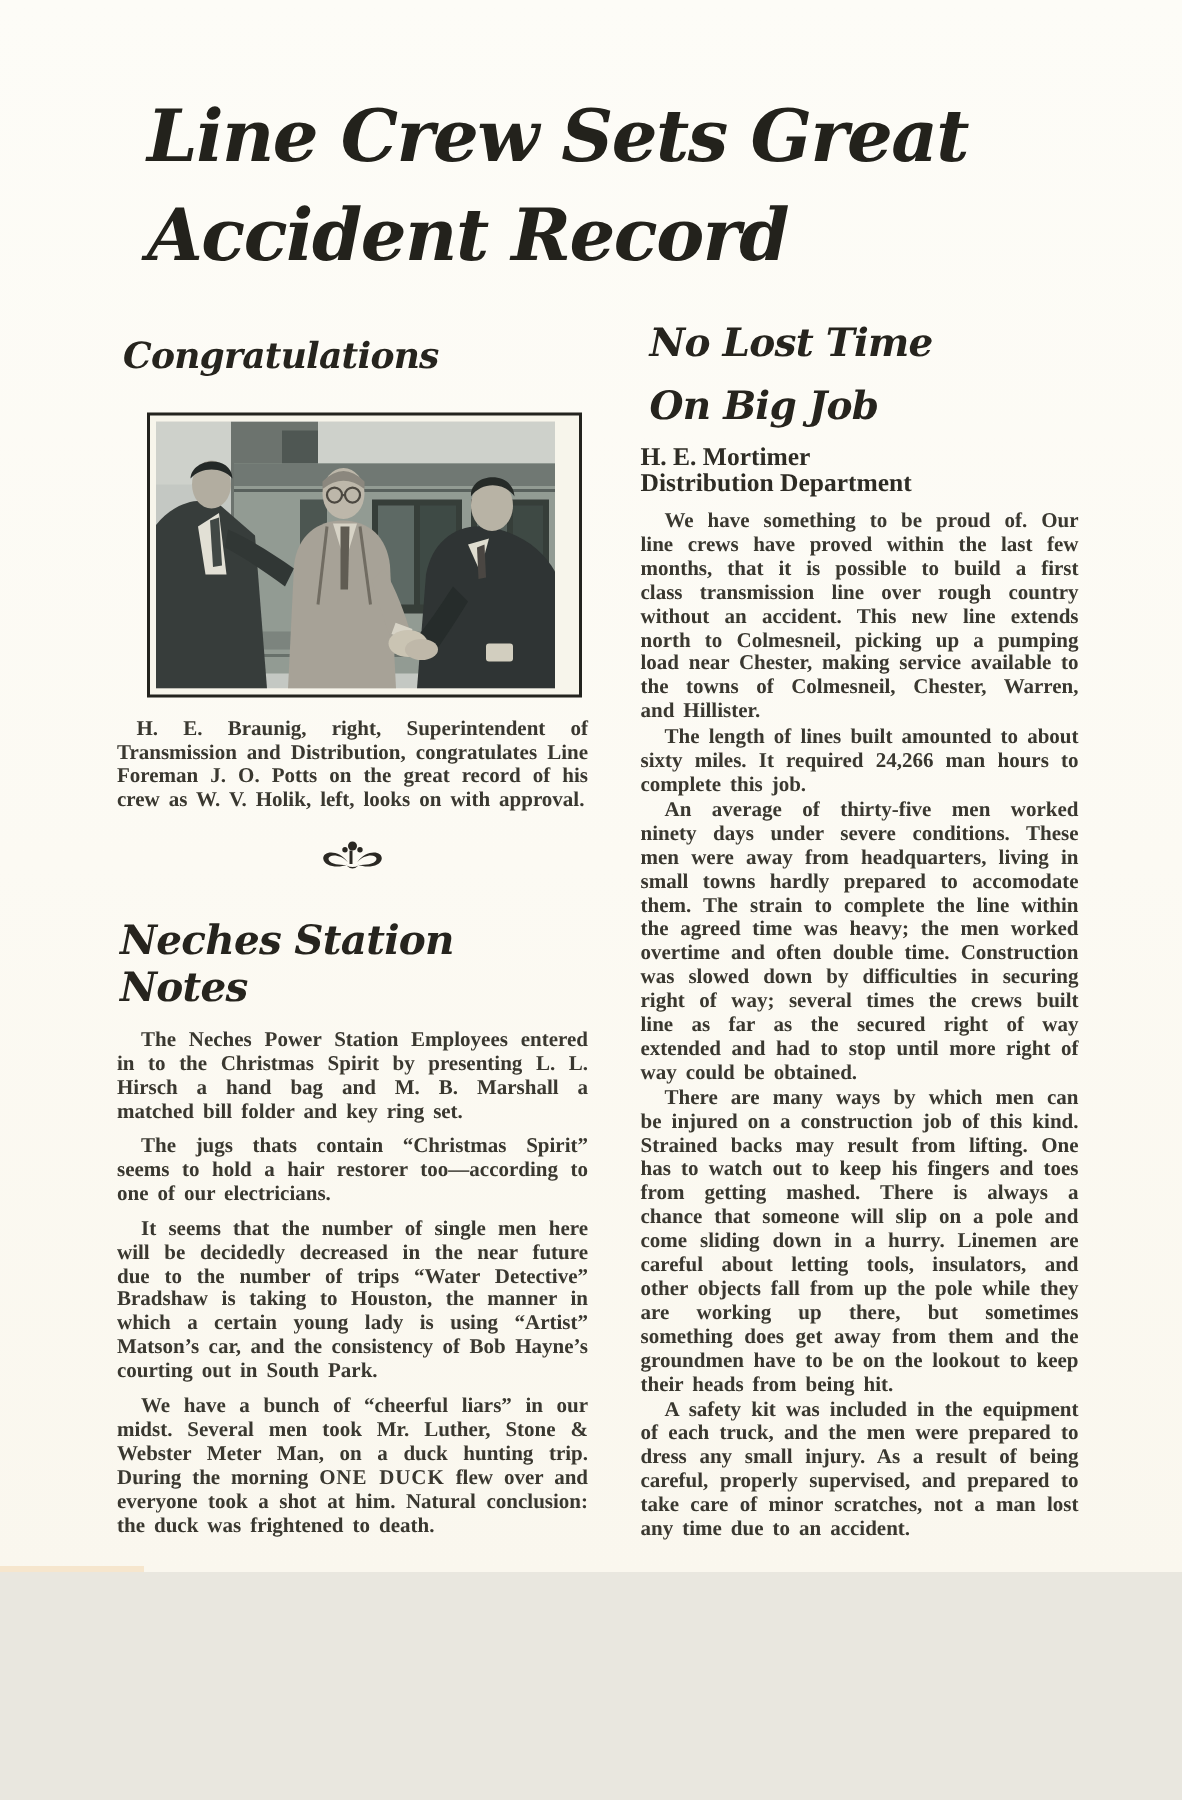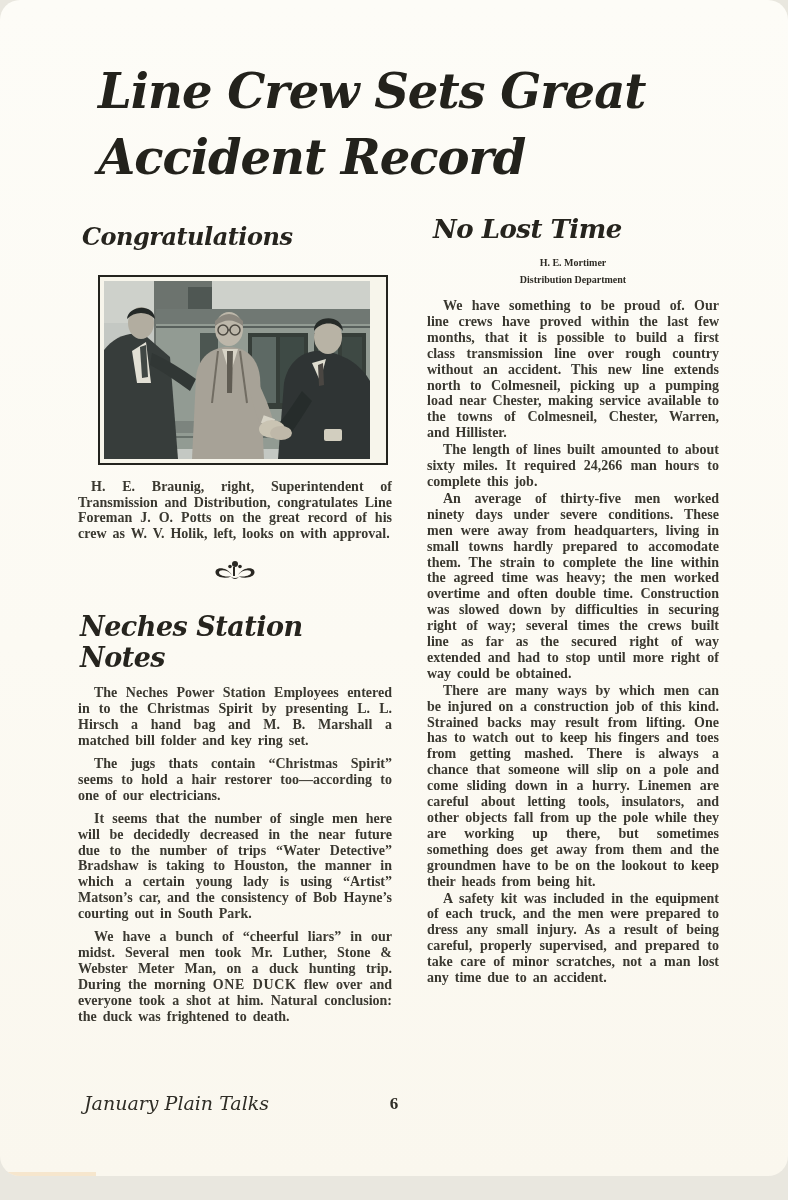--- a/index.html
+++ b/index.html
@@ -1,22 +1,21 @@
 <!DOCTYPE html>
 <html><head>
 <meta charset="utf-8">
 <style>
   html,body { margin:0; padding:0; background:#e9e7df; }
   .page {
-    position:relative; width:788px; height:1176px; margin:0 auto;
+    position:relative; width:788px; height:1048px; margin:0 auto;
     background:linear-gradient(180deg,#fdfcf7 0%,#fcfaf3 55%,#faf7ee 100%);
     font-family:"Liberation Serif", serif;
     color:#35332c;
     overflow:hidden;
-    border-radius:20px;
   }
   .main-title {
     position:absolute; left:98px; top:58px;
     font-family:"DejaVu Serif", serif; font-style:italic; font-weight:bold;
     font-size:48px; line-height:66px; color:#23221c; letter-spacing:-1px;
   }
   .col { position:absolute; }
   .col-left  { left:78px;  top:216px; width:314px; }
   .col-right { left:427px; top:208px; width:292px; }
 
@@ -43,22 +42,22 @@
 
   .body-copy p, p.body-para {
     margin:0 0 7px 0; font-size:14px; line-height:15.9px;
     font-weight:bold; text-align:justify; text-indent:16px;
     word-spacing:2.5px; color:#3a3830;
   }
   .col-right .body-copy p { margin-bottom:1px; }
   .seg-bold { font-weight:bold; letter-spacing:0.6px; }
 
   .byline {
-    text-align:center; font-weight:bold; color:#2e2c25;
-    font-size:10px; line-height:17px; margin:2px 0 10px 0;
+    font-weight:bold; color:#2e2c25;
+    font-size:17px; line-height:17px; margin:2px 0 10px 0;
   }
   .byline div { margin:0; }
 
   .footer-pub {
     position:absolute; left:84px; top:1092px;
     font-family:"DejaVu Serif", serif; font-style:italic; font-weight:normal;
     font-size:19px; color:#2f2d26;
   }
   .footer-page {
     position:absolute; left:0; top:1094px; width:788px; text-align:center;
@@ -173,20 +172,21 @@
         <p class="body-para"><span>The Neches Power Station Employees entered in to the Christmas Spirit by presenting L. L. Hirsch a hand bag and M. B. Marshall a matched bill folder and key ring set.</span></p>
         <p class="body-para"><span>The jugs thats contain “Christmas Spirit” seems to hold a hair restorer too—according to one of our electricians.</span></p>
         <p class="body-para"><span>It seems that the number of single men here will be decidedly decreased in the near future due to the number of trips “Water Detective” Bradshaw is taking to Houston, the manner in which a certain young lady is using “Artist” Matson’s car, and the consistency of Bob Hayne’s courting out in South Park.</span></p>
         <p class="body-para"><span>We have a bunch of “cheerful liars” in our midst. Several men took Mr. Luther, Stone &amp; Webster Meter Man, on a duck hunting trip. During the morning </span><span class="seg-bold">ONE DUCK</span><span> flew over and everyone took a shot at him. Natural conclusion: the duck was frightened to death.</span></p>
       </div>
   </div>
 
   <div class="col col-right">
     <div class="script-heading heading-right">
       <div>No Lost Time</div>
+      <div>On Big Job</div>
     </div>
     <div class="byline">
       <div>H. E. Mortimer</div>
       <div>Distribution Department</div>
     </div>
     <div class="body-copy">
         <p class="body-para"><span>We have something to be proud of. Our line crews have proved within the last few months, that it is possible to build a first class transmission line over rough country without an accident. This new line extends north to Colmesneil, picking up a pumping load near Chester, making service available to the towns of Colmesneil, Chester, Warren, and Hillister.</span></p>
         <p class="body-para"><span>The length of lines built amounted to about sixty miles. It required 24,266 man hours to complete this job.</span></p>
         <p class="body-para"><span>An average of thirty-five men worked ninety days under severe conditions. These men were away from headquarters, living in small towns hardly prepared to accomodate them. The strain to complete the line within the agreed time was heavy; the men worked overtime and often double time. Construction was slowed down by difficulties in securing right of way; several times the crews built line as far as the secured right of way extended and had to stop until more right of way could be obtained.</span></p>
         <p class="body-para"><span>There are many ways by which men can be injured on a construction job of this kind. Strained backs may result from lifting. One has to watch out to keep his fingers and toes from getting mashed. There is always a chance that someone will slip on a pole and come sliding down in a hurry. Linemen are careful about letting tools, insulators, and other objects fall from up the pole while they are working up there, but sometimes something does get away from them and the groundmen have to be on the lookout to keep their heads from being hit.</span></p>

